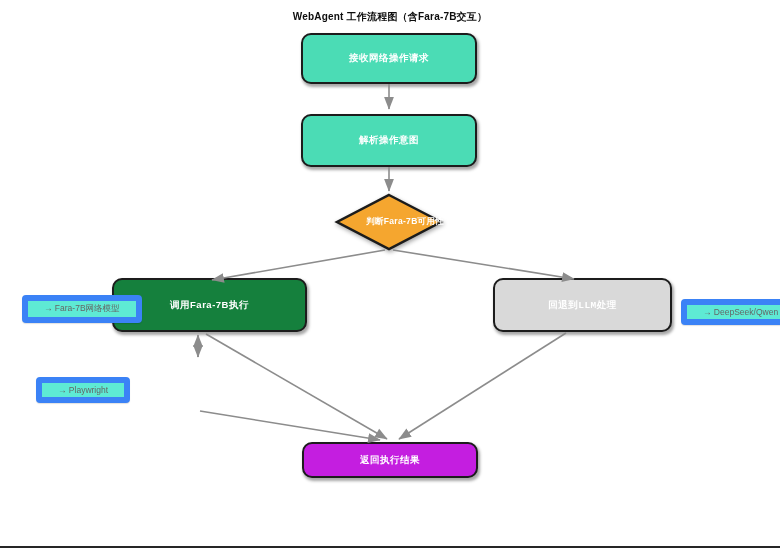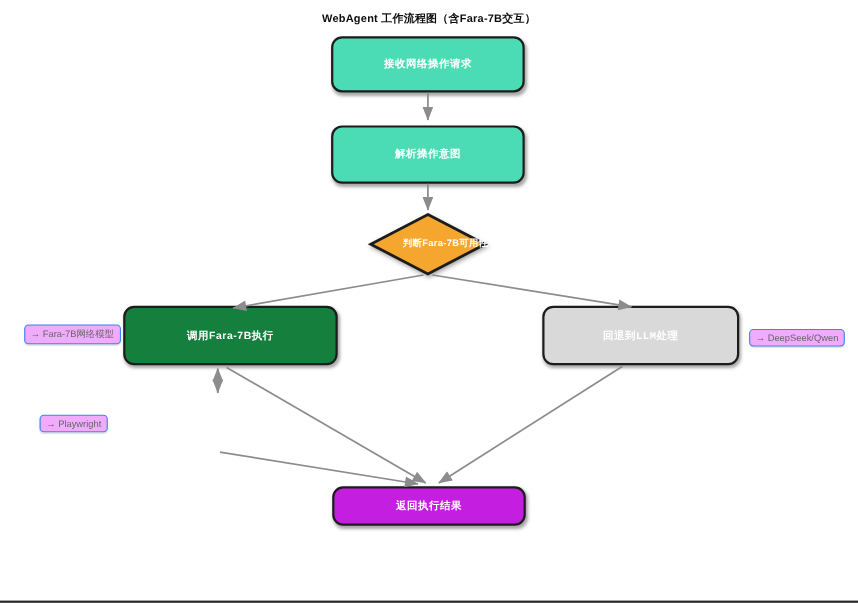--- a/index.html
+++ b/index.html
@@ -8,22 +8,22 @@
   .title{position:absolute;top:10px;left:0;width:780px;text-align:center;
          font-size:10px;font-weight:bold;color:#0d0d0d;letter-spacing:.2px;}
   .node{position:absolute;box-sizing:border-box;border:2.5px solid #1c1c1c;border-radius:10px;
         display:flex;align-items:center;justify-content:center;text-align:center;
         color:#ffffff;font-weight:bold;font-size:9.5px;letter-spacing:.5px;
         box-shadow:1.5px 2.5px 3px rgba(0,0,0,0.35);z-index:2;}
   .diamond{position:absolute;z-index:2;display:flex;align-items:center;justify-content:flex-end;}
   .diamond svg{position:absolute;left:0;top:0;filter:drop-shadow(1.5px 2px 2px rgba(0,0,0,0.35));}
   .diamond .dlabel{position:relative;z-index:3;color:#fff;font-weight:bold;font-size:8.5px;
         letter-spacing:.3px;text-align:center;}
-  .tag{position:absolute;z-index:2;border:1px solid #3b82f6;border-radius:4px;background:#f0abfc;
-       color:#666;font-size:8.5px;padding:2px 5px;white-space:nowrap;
+  .tag{position:absolute;z-index:2;border:6px solid #3b82f6;border-radius:4px;background:#5eead4;
+       color:#666;font-size:8.5px;padding:2px 16px;white-space:nowrap;
        box-shadow:0 1px 1px rgba(0,0,0,0.12);}
   #edges{position:absolute;left:0;top:0;z-index:5;pointer-events:none;}
   .bottom-line{position:absolute;left:0;top:546px;width:780px;height:2px;background:#262626;z-index:1;}
 </style>
 </head>
 <body>
 
 <div id="canvas">
 
   <div class="title">WebAgent 工作流程图（含Fara-7B交互）</div>

